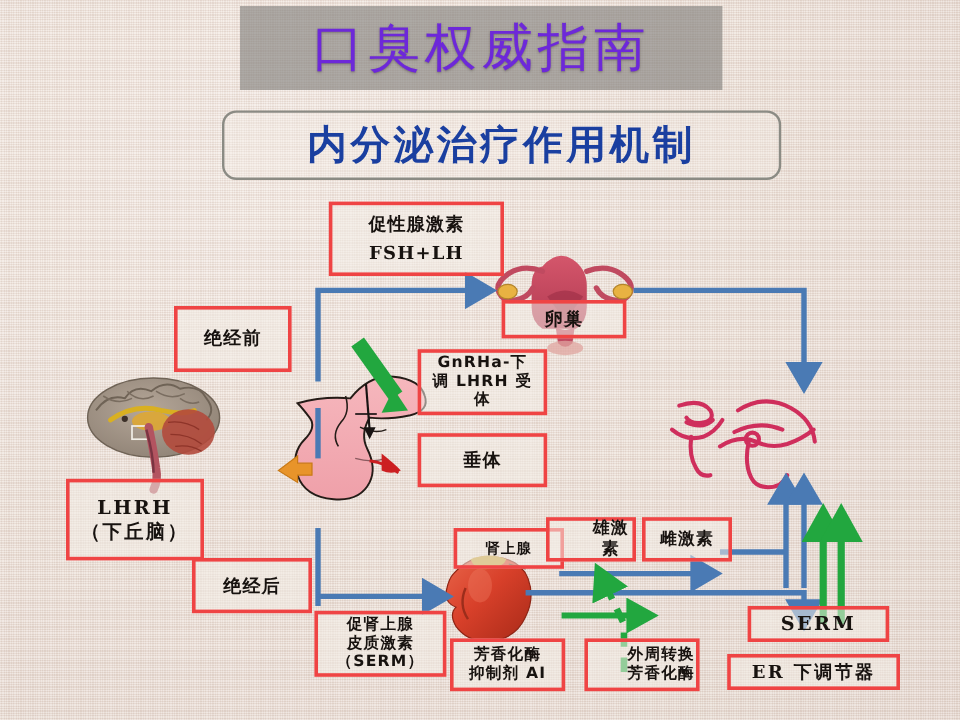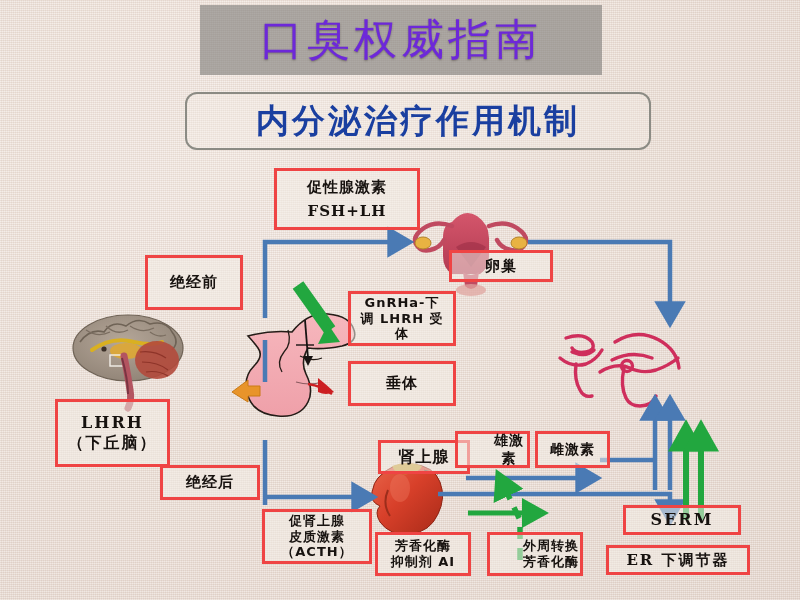--- a/index.html
+++ b/index.html
@@ -195,50 +195,50 @@
 
 <div class="box" style="left:274px;top:168px;width:146px;height:62px;font-size:15px;">
   <span>促性腺激素</span>
   <span style="margin-top:6px;font-family:'DejaVu Serif',serif;">FSH+LH</span>
 </div>
 
 <div class="box" style="left:145px;top:243px;width:98px;height:55px;font-size:15px;margin-top:12px;">
   <span>绝经前</span>
 </div>
 
-<div class="box" style="left:418px;top:250px;width:104px;height:32px;font-size:15px;margin-left:31px;">
+<div class="box" style="left:418px;top:250px;width:104px;height:32px;font-size:15px;">
   <span>卵巢</span>
 </div>
 
 <div class="box" style="left:348px;top:291px;width:108px;height:55px;font-size:13px;">
   <span>GnRHa-下</span>
   <span>调 LHRH 受</span>
   <span>体</span>
 </div>
 
 <div class="box" style="left:348px;top:361px;width:108px;height:45px;font-size:15px;">
   <span>垂体</span>
 </div>
 
 <div class="box serif" style="left:55px;top:399px;width:115px;height:68px;font-size:16px;">
   <span>LHRH</span>
   <span style="margin-top:0;">（下丘脑）</span>
 </div>
 
-<div class="box" style="left:160px;top:465px;width:100px;height:35px;font-size:15px;">
+<div class="box" style="left:160px;top:465px;width:100px;height:46px;font-size:15px;">
   <span>绝经后</span>
 </div>
 
 <div class="box" style="left:262px;top:509px;width:110px;height:55px;font-size:13px;">
   <span>促肾上腺</span>
   <span>皮质激素</span>
-  <span>（ACTH）</span>
-</div>
-
-<div class="box" style="left:378px;top:440px;width:92px;height:34px;font-size:16px;">
+  <span>（SERM）</span>
+</div>
+
+<div class="box" style="left:378px;top:440px;width:92px;height:34px;font-size:12px;">
   <span>肾上腺</span>
 </div>
 
 <div class="box" style="left:375px;top:532px;width:96px;height:44px;font-size:13px;">
   <span>芳香化酶</span>
   <span>抑制剂 AI</span>
 </div>
 
 <div class="box" style="left:487px;top:532px;width:96px;height:44px;font-size:13px;padding-left:32px;">
   <span>外周转换</span>

